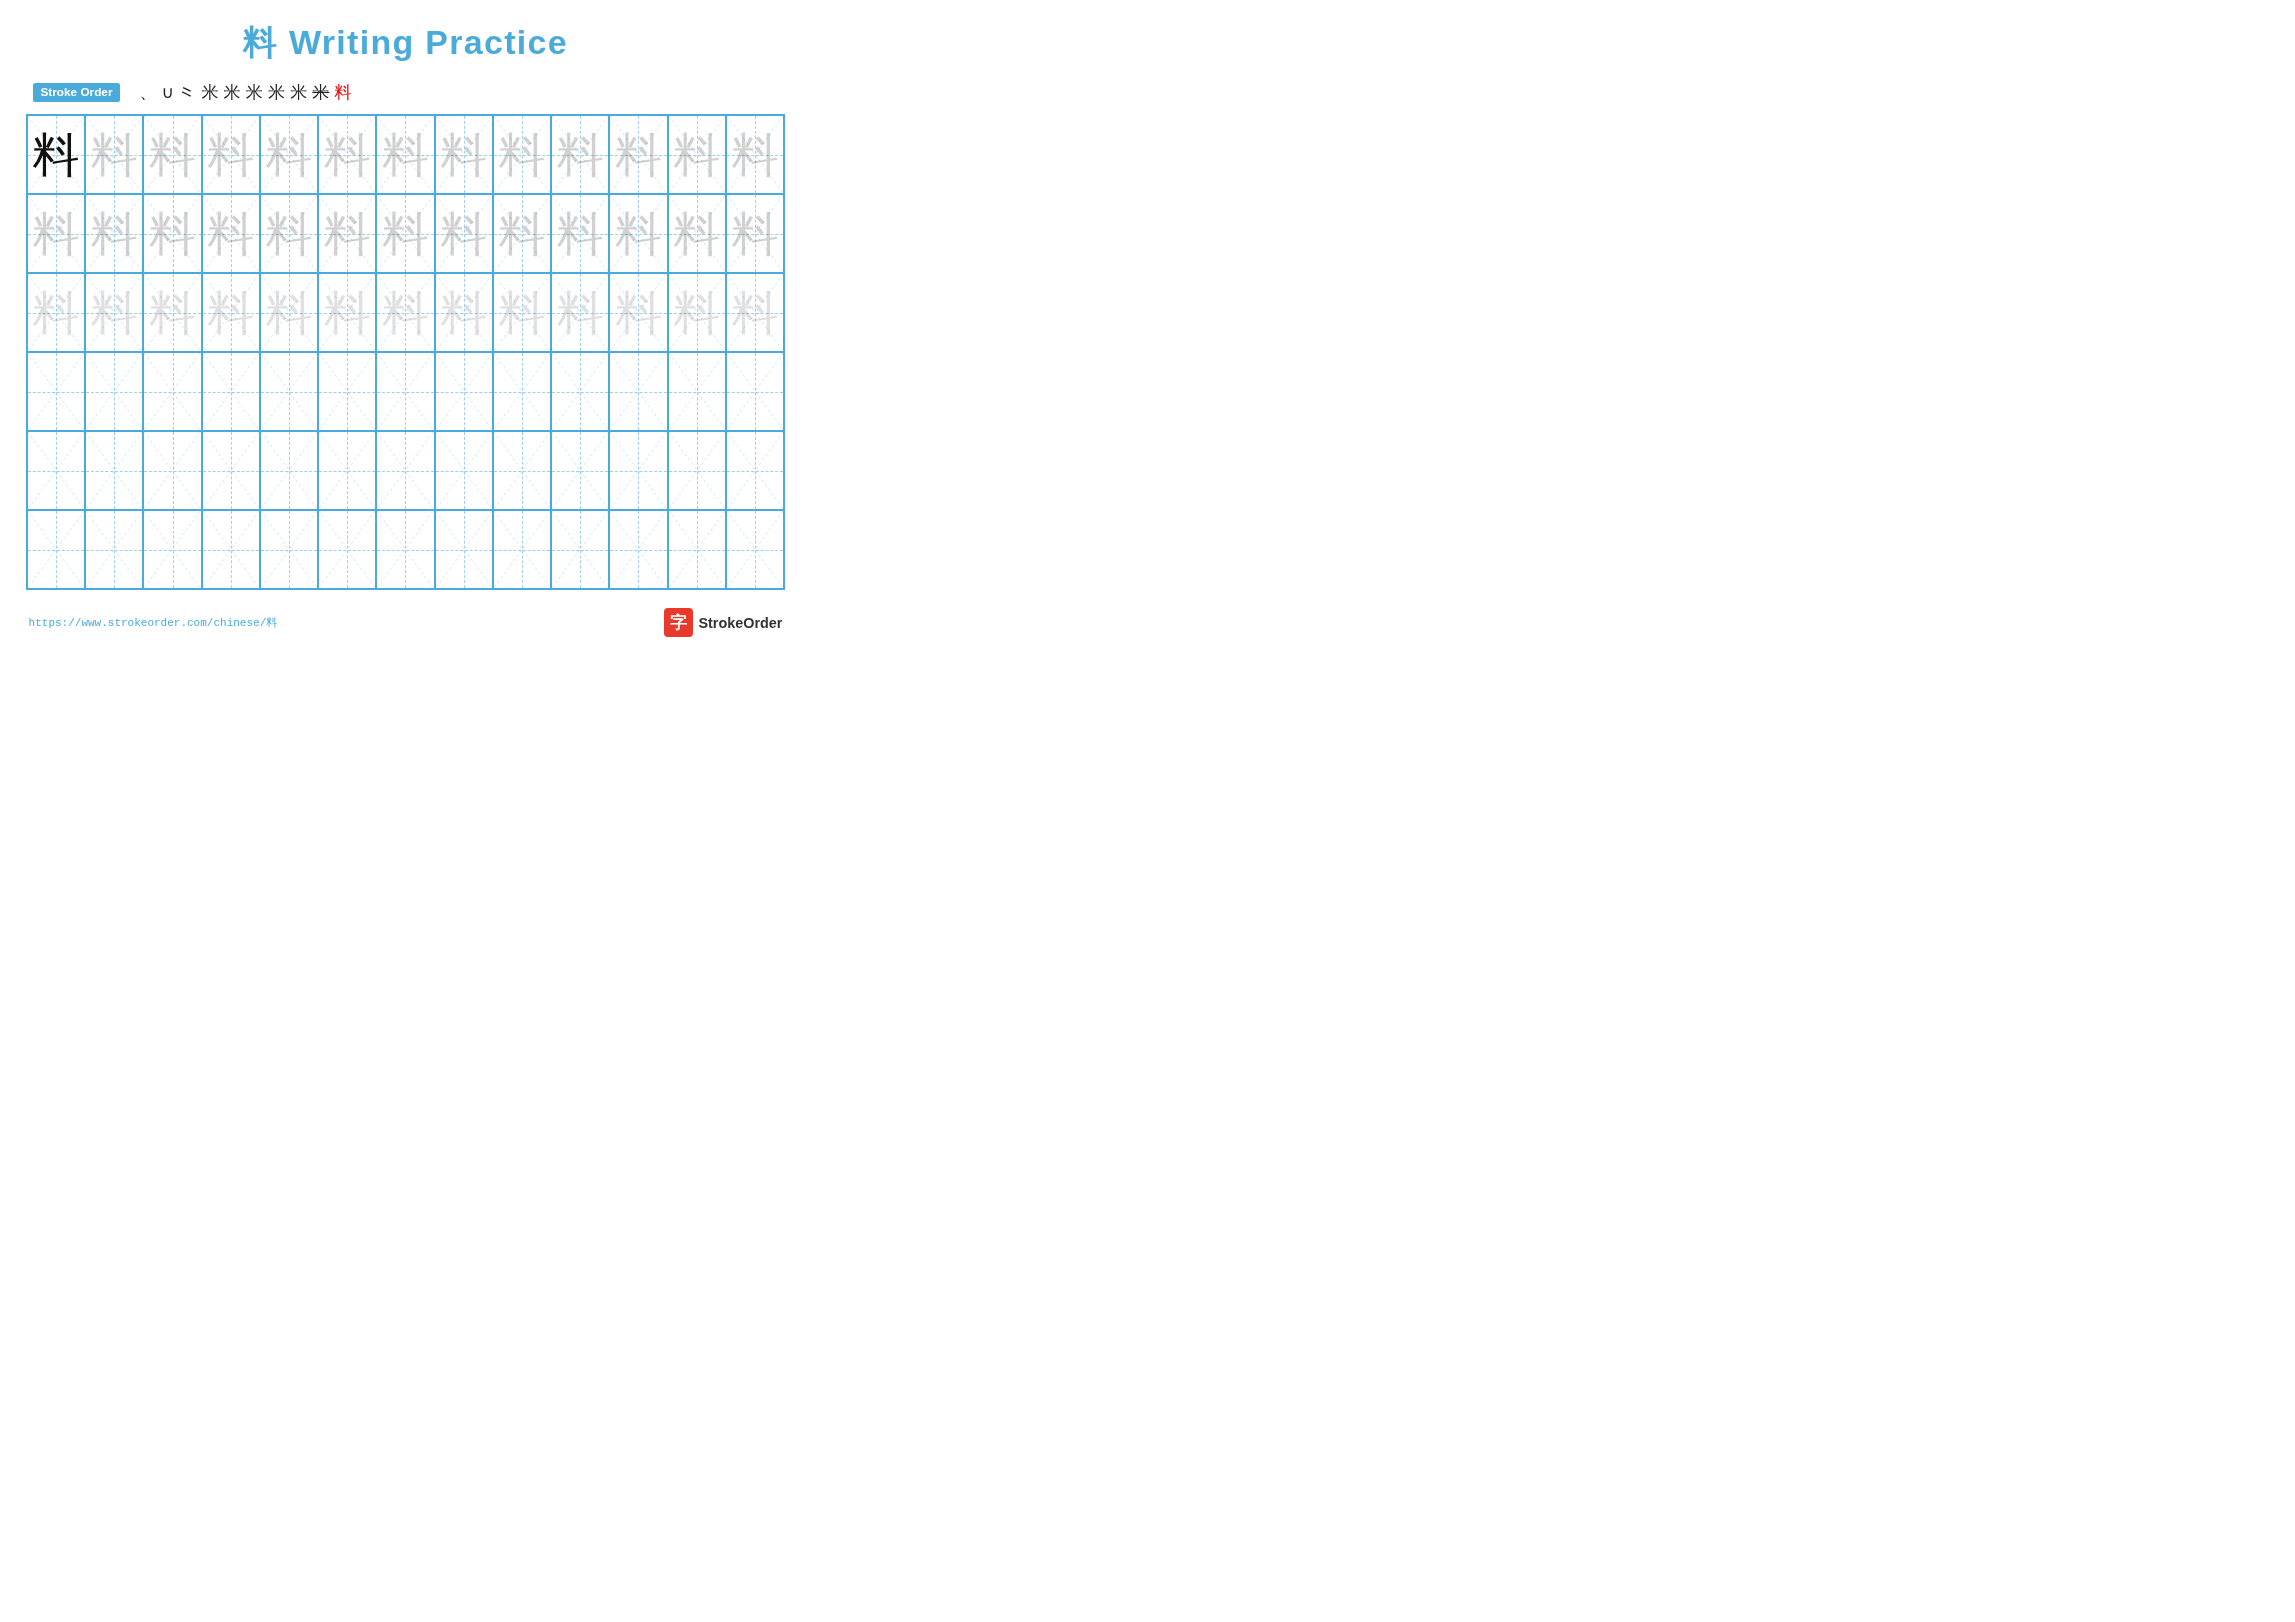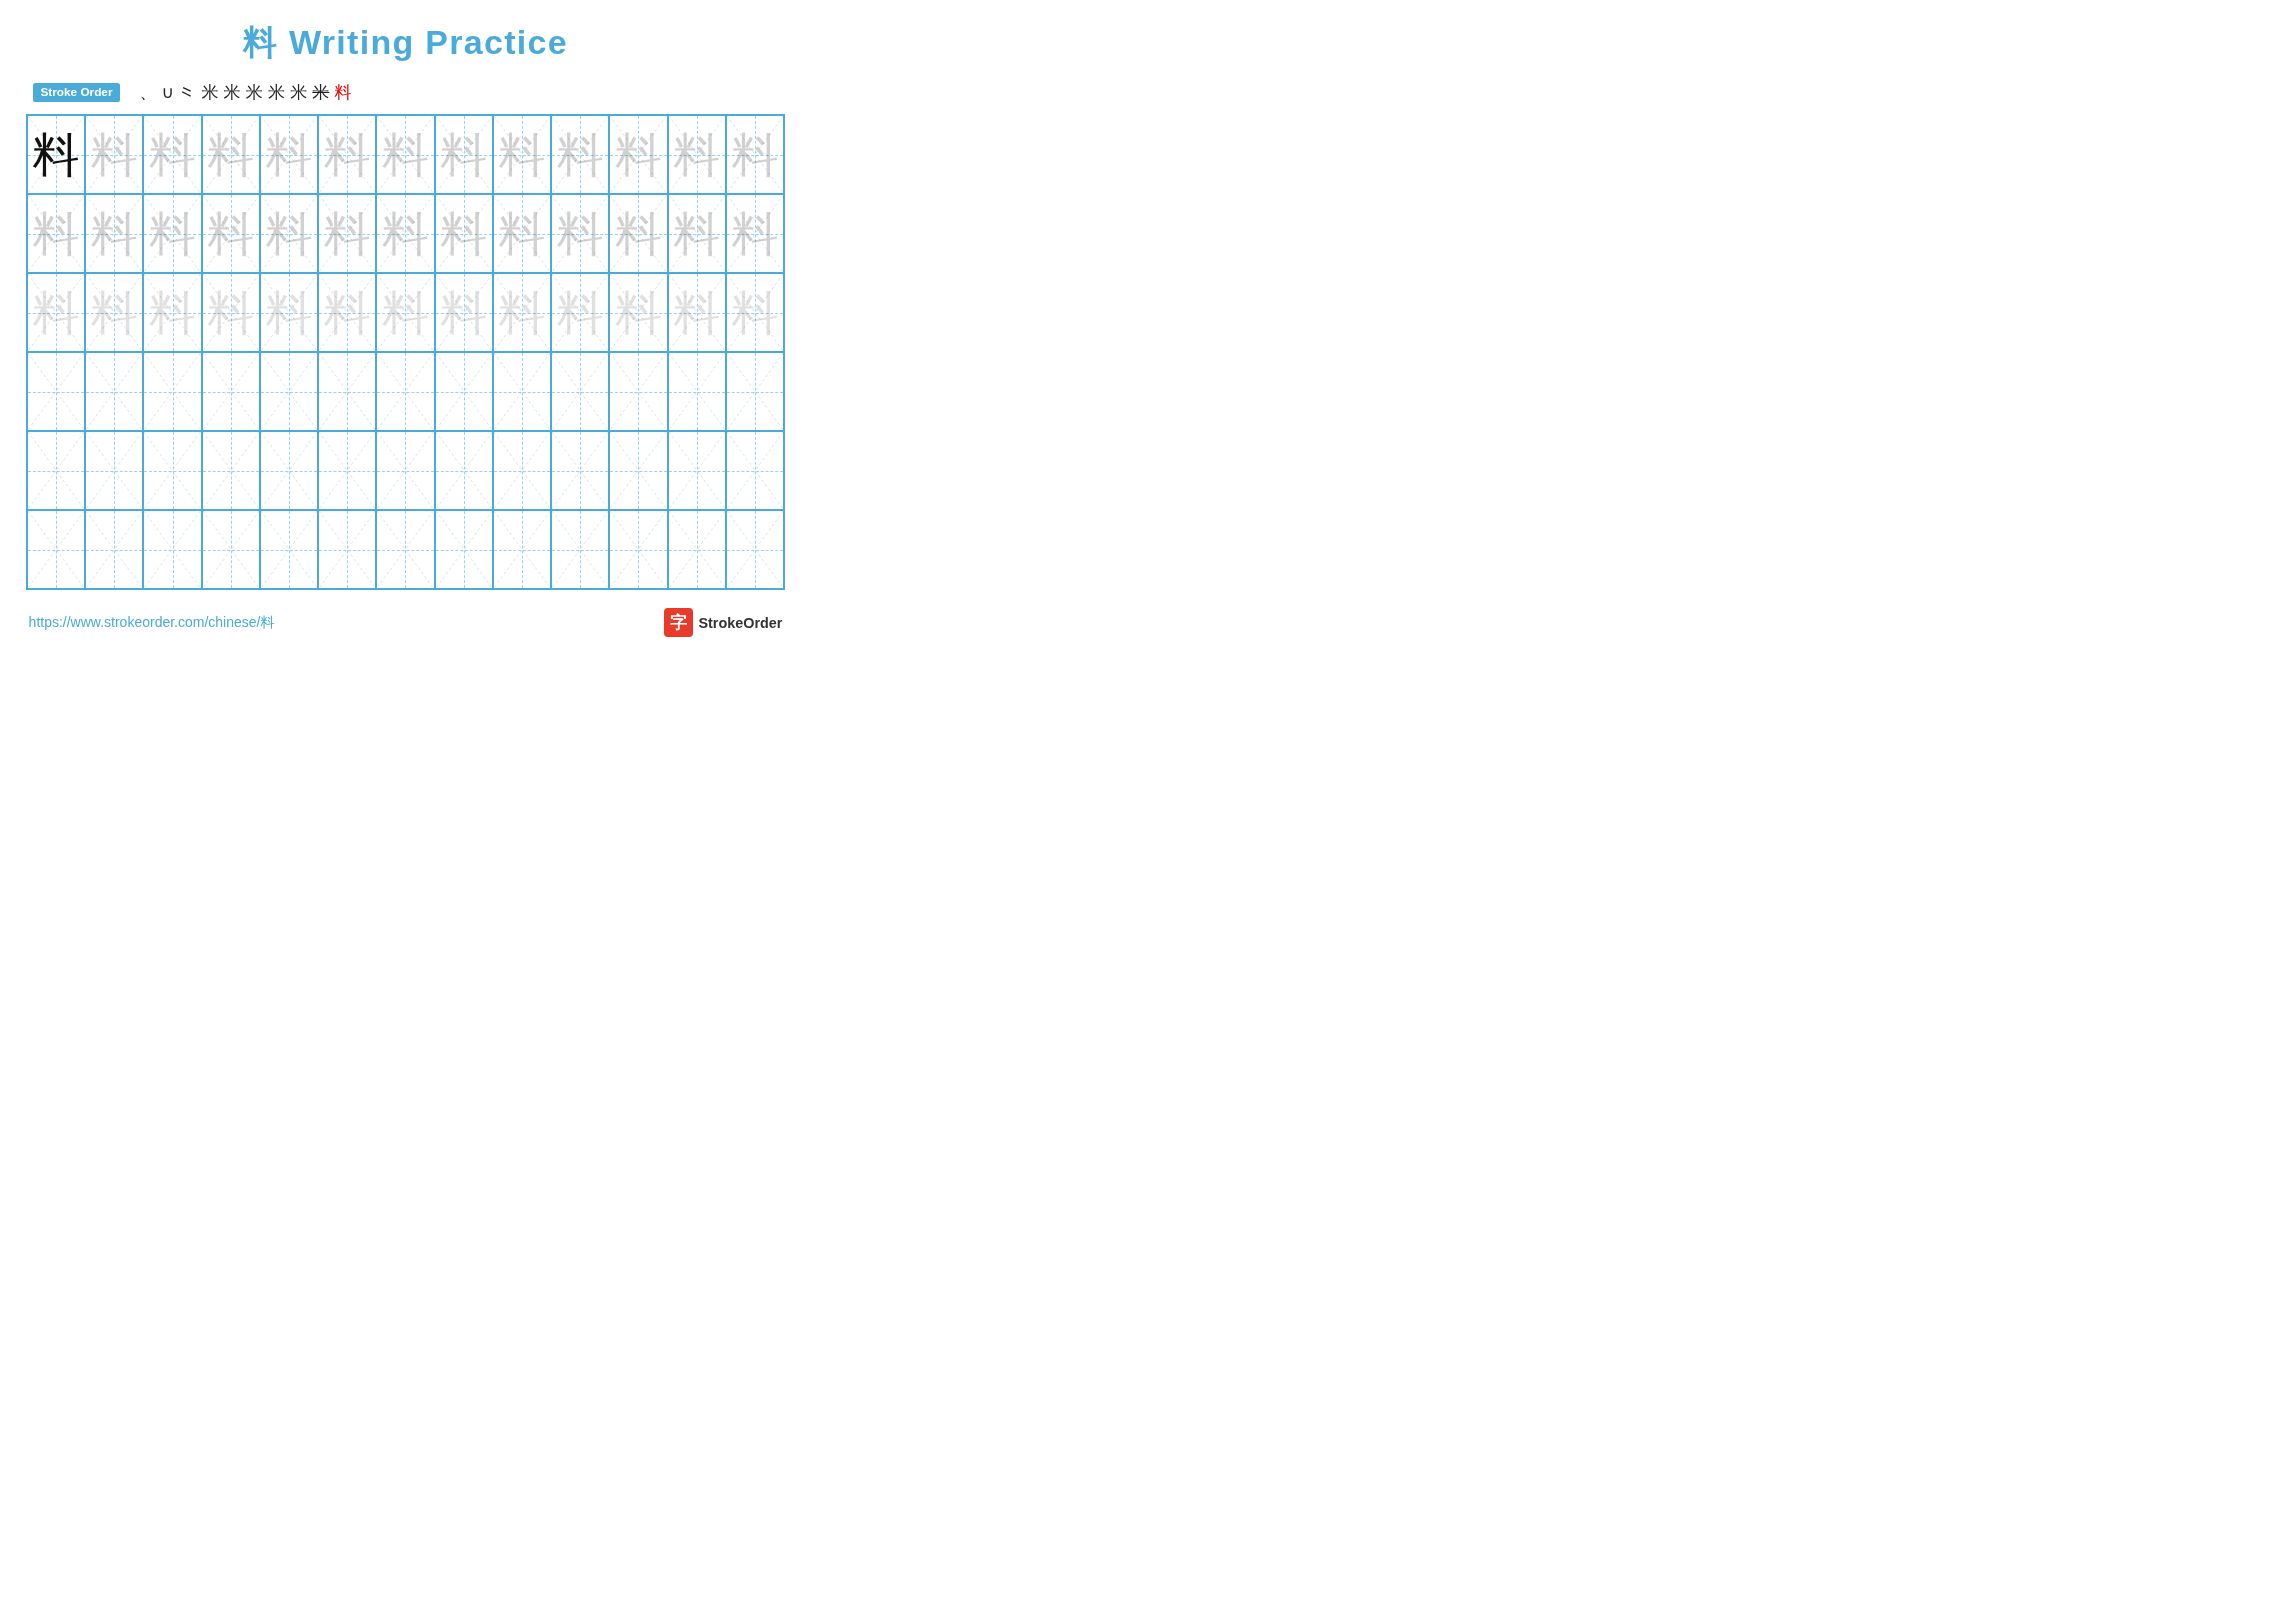--- a/index.html
+++ b/index.html
@@ -119,21 +119,22 @@
     
     .footer {
       display: flex;
       align-items: center;
       justify-content: space-between;
       margin-top: 18.3px;
       padding: 0 2.6px;
     }
     .footer-url {
       color: #4aabdb;
-      font-size: 14px;
+      font-size: 11px;
+      font-family: Liberation Mono, monospace;
     }
     .footer-logo {
       display: flex;
       align-items: center;
       gap: 5.2px;
       font-size: 14.4px;
       font-weight: bold;
       color: #333;
     }
     .logo-icon {

